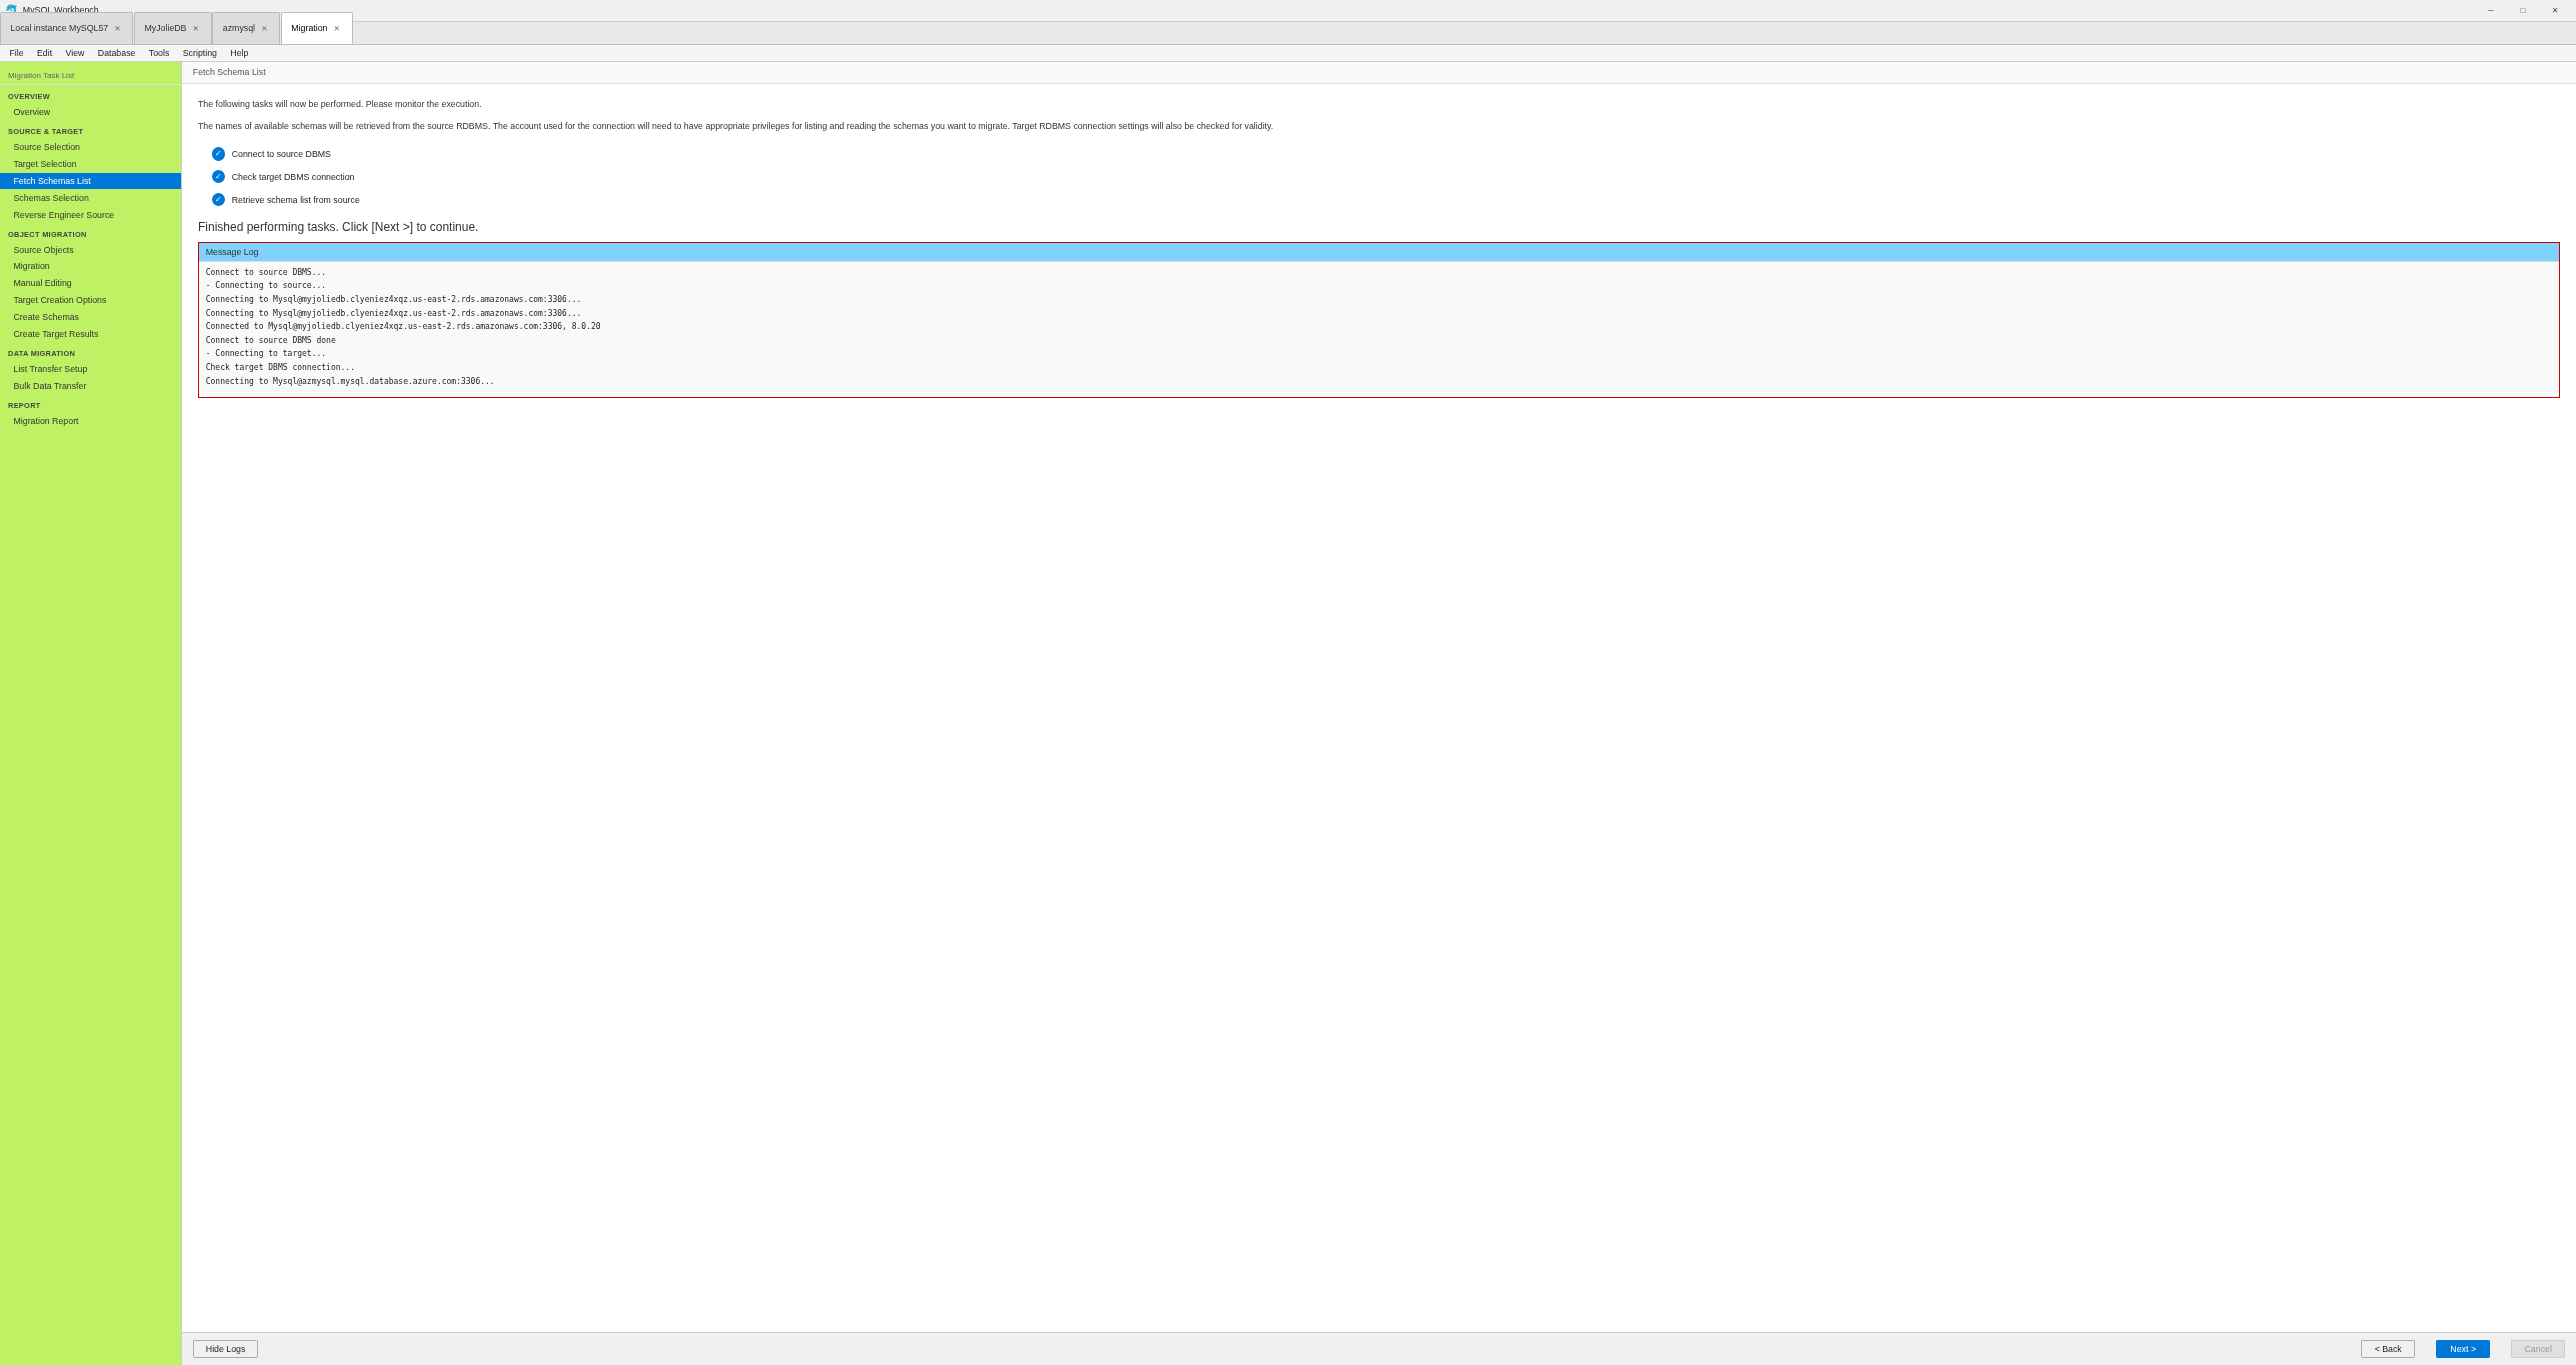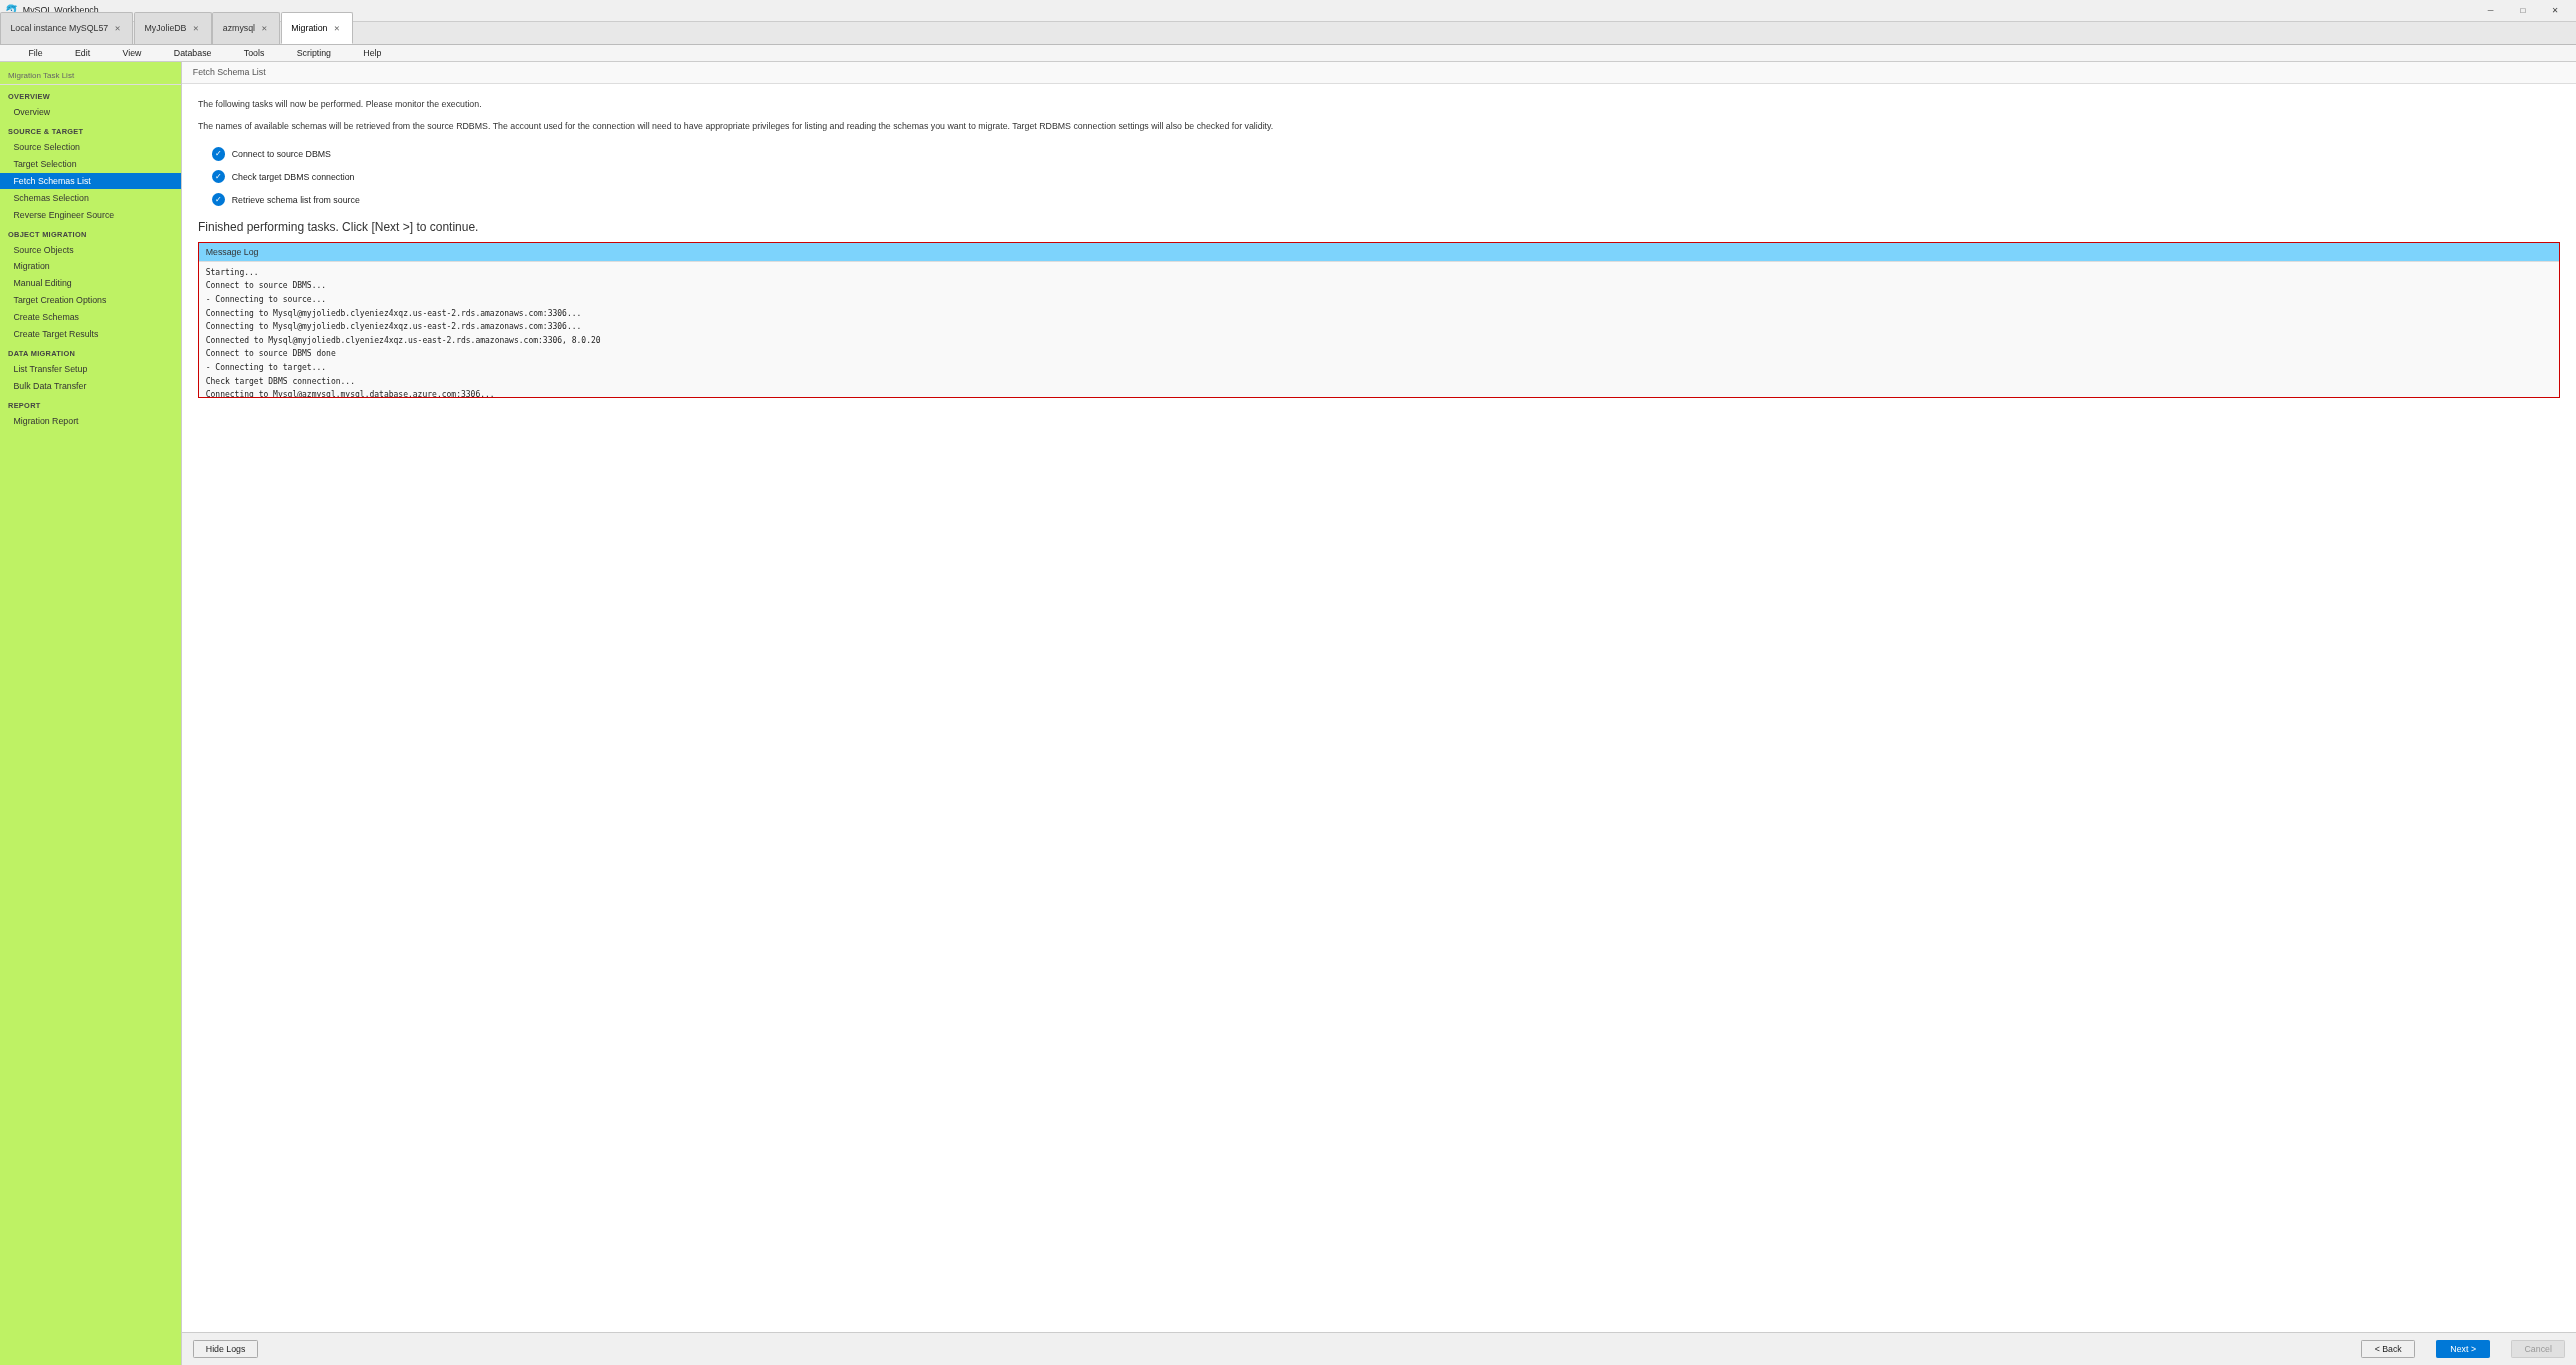--- a/index.html
+++ b/index.html
@@ -73,21 +73,21 @@
       align-items: center;
       border-bottom: 0.7px solid #ccc;
       padding: 0 2.7px;
     }
     .menu-item {
       padding: 1.3px 6.7px;
       cursor: pointer;
       font-size: 8.8px;
       color: #222;
       height: 100%;
-      display: flex; align-items: center; margin-left: 19px;
+      display: flex; align-items: center;
     }
 
     
     .main-layout {
       display: flex;
       height: calc(100vh - 21.6px - 23px - 17.5px);
     }
 
     
     .sidebar {
@@ -328,21 +328,20 @@
     <span class="check-icon">✓</span>
     <span>Retrieve schema list from source</span>
   </div>
         </div>
 
       <p class="status-text">Finished performing tasks. Click [Next &gt;] to continue.</p>
 
       <div class="message-log-section">
         <div class="message-log-title">Message Log</div>
         <div class="message-log-content" id="message-log-lines">
-            <div>Starting...</div>
             <div>Connect to source DBMS...</div>
             <div> - Connecting to source...</div>
             <div>Connecting to Mysql@myjoliedb.clyeniez4xqz.us-east-2.rds.amazonaws.com:3306...</div>
             <div>Connecting to Mysql@myjoliedb.clyeniez4xqz.us-east-2.rds.amazonaws.com:3306...</div>
             <div>Connected to Mysql@myjoliedb.clyeniez4xqz.us-east-2.rds.amazonaws.com:3306, 8.0.20</div>
             <div>Connect to source DBMS done</div>
             <div> - Connecting to target...</div>
             <div>Check target DBMS connection...</div>
             <div>Connecting to Mysql@azmysql.mysql.database.azure.com:3306...</div>
           </div>

